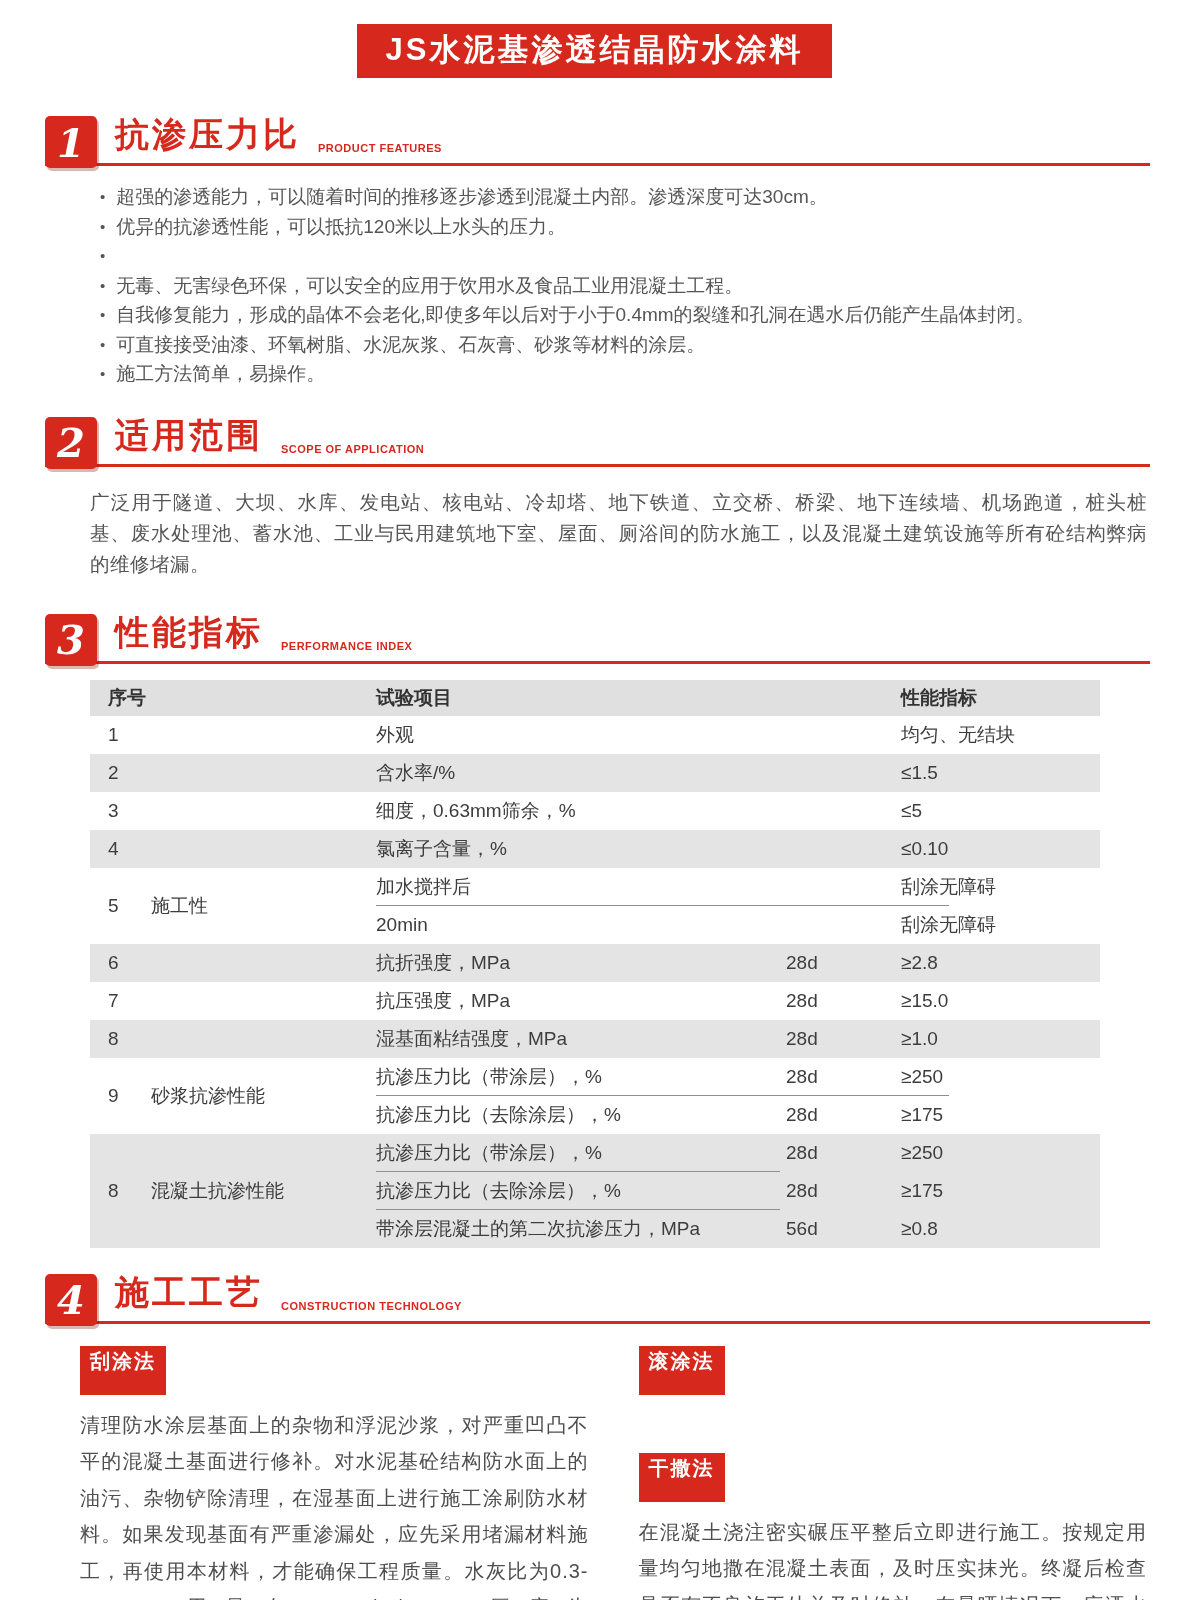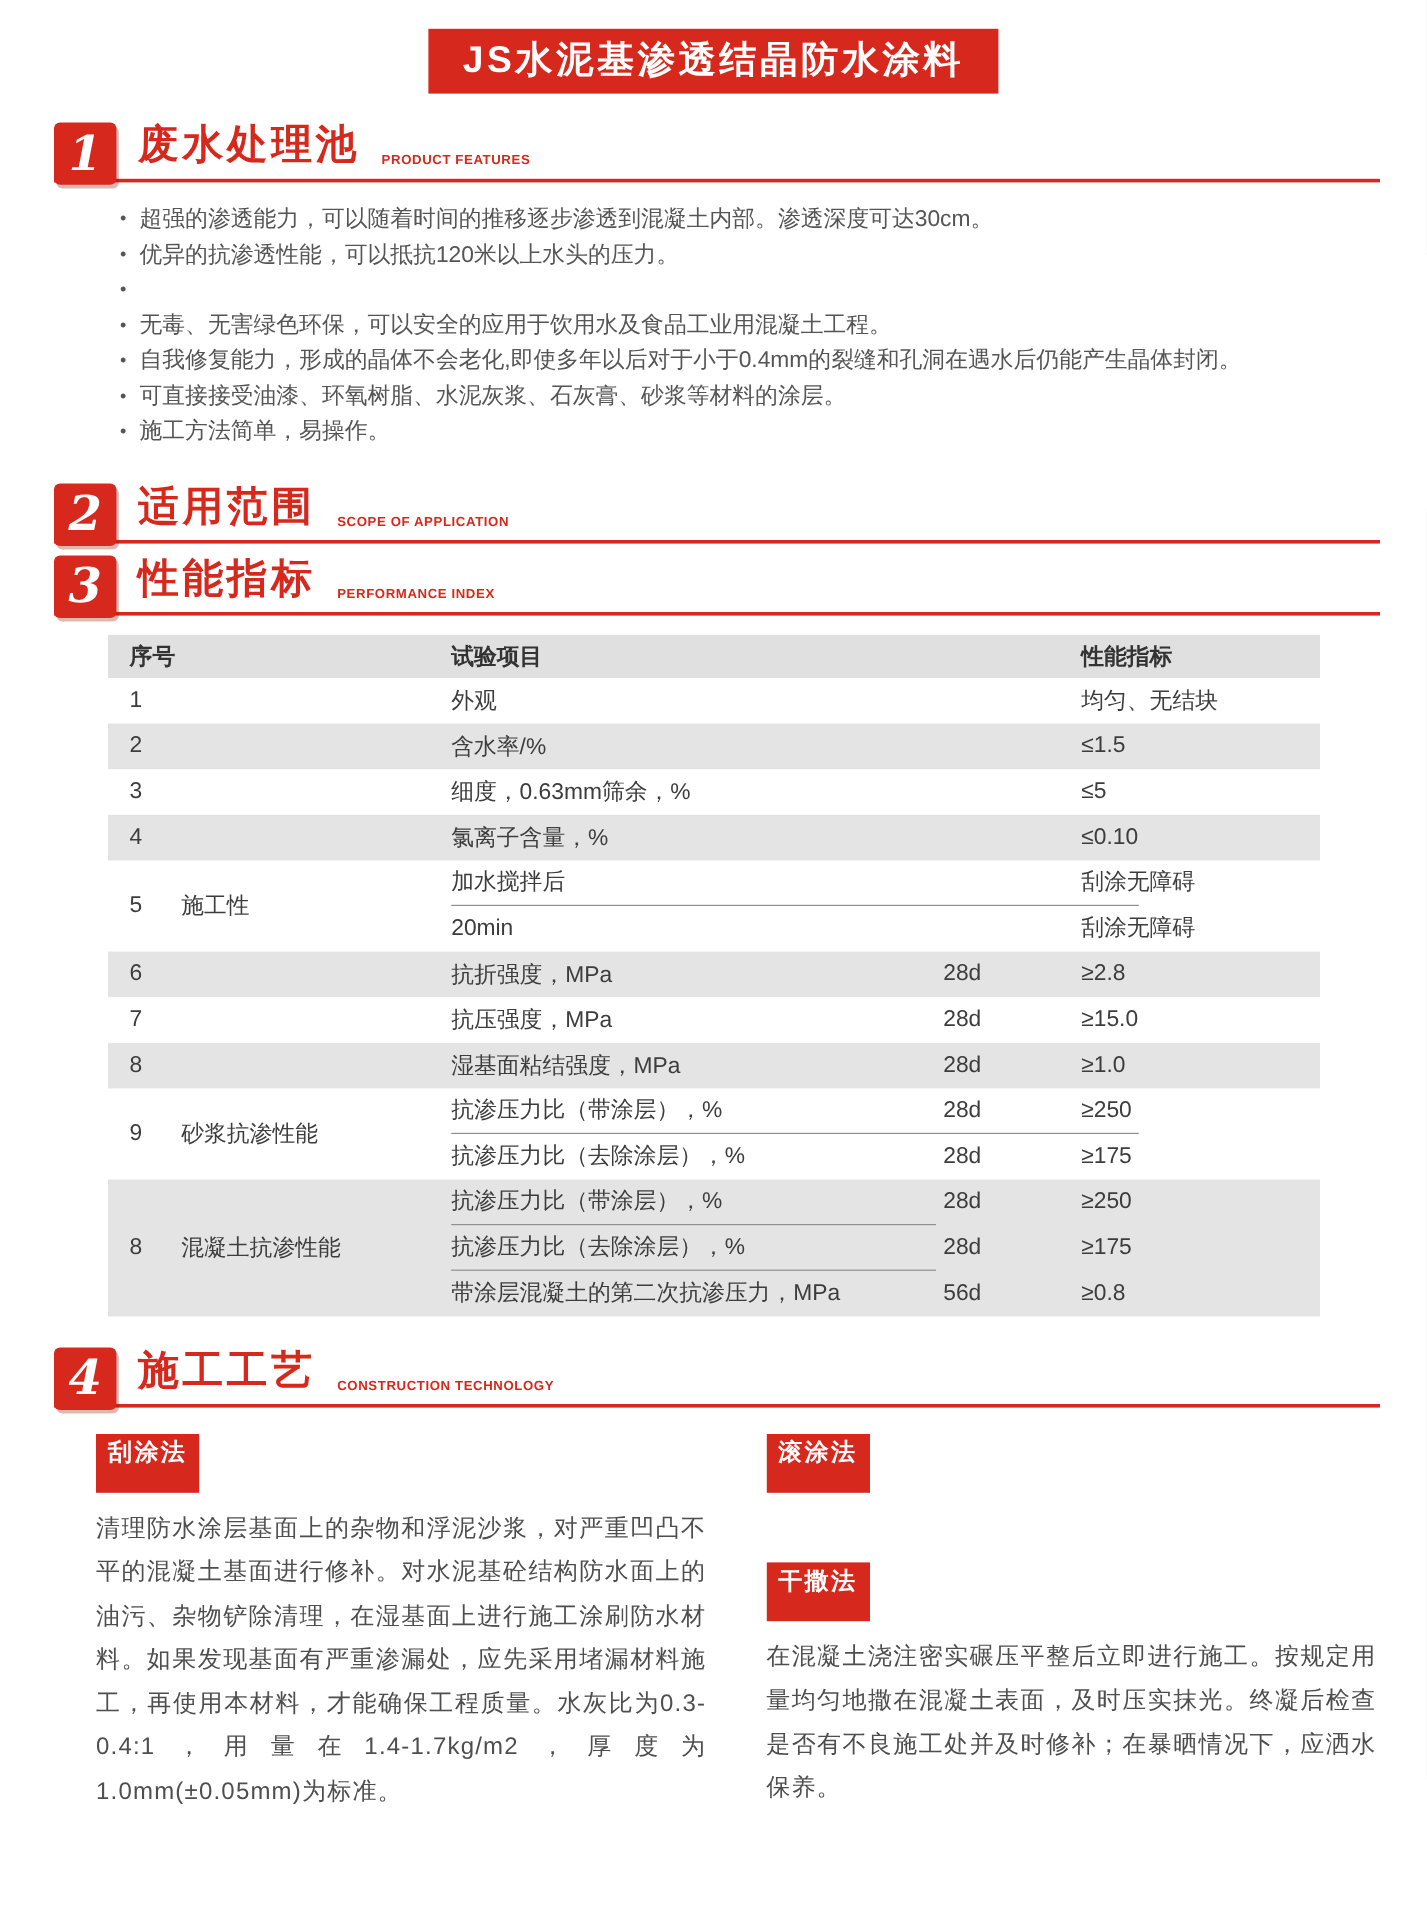--- a/index.html
+++ b/index.html
@@ -9,21 +9,21 @@
     --body:#555;
     --shade:#e4e4e4;
     --headshade:#e0e0e0;
   }
   *{margin:0;padding:0;box-sizing:border-box;}
   html,body{background:#f2f2f2;}
   body{font-family:"Liberation Sans","DejaVu Sans",sans-serif;}
   .page{width:1189px;height:1600px;margin:0 auto;background:#fff;overflow:hidden;position:relative;}
 
   
-  .banner{display:block;width:fit-content;margin:24px auto 20px;background:var(--red);
+  .banner{display:block;width:fit-content;margin:24px auto 34px;background:var(--red);
     color:#fff;font-size:31px;font-weight:bold;letter-spacing:3px;padding:5px 29px 7px;}
 
   
   .sec-header{display:flex;align-items:flex-end;gap:18px;border-bottom:3px solid var(--red);
     margin:0 39px 0 45px;}
   .sec-num{width:52px;height:52px;background:var(--red);color:#fff;font-size:40px;
     font-style:italic;font-weight:bold;font-family:"DejaVu Serif",serif;
     display:flex;align-items:center;justify-content:center;border-radius:5px;
     margin-bottom:-5px;box-shadow:2px 3px 0 rgba(140,20,10,.30);}
   .sec-title-zh{color:var(--red);font-size:34px;font-weight:bold;letter-spacing:3px;padding-bottom:5px;}
@@ -68,21 +68,21 @@
 </style>
 </head>
 <body>
 
 <div class="page">
 
   <div class="banner">JS水泥基渗透结晶防水涂料</div>
 
   <div class="sec-header sec-gap-s1">
     <div class="sec-num">1</div>
-    <div class="sec-title-zh">废水处理池</div>
+    <div class="sec-title-zh">抗渗压力比</div>
     <div class="sec-title-en">PRODUCT FEATURES</div>
   </div>
   <ul class="features">
     <li>
         <span class="dot">•</span>
         <span>超强的渗透能力，可以随着时间的推移逐步渗透到混凝土内部。渗透深度可达30cm。</span>
       </li>
     <li>
         <span class="dot">•</span>
         <span>优异的抗渗透性能，可以抵抗120米以上水头的压力。</span>
@@ -106,20 +106,21 @@
         <span class="dot">•</span>
         <span>施工方法简单，易操作。</span>
       </li>
   </ul>
 
   <div class="sec-header sec-gap">
     <div class="sec-num">2</div>
     <div class="sec-title-zh">适用范围</div>
     <div class="sec-title-en">SCOPE OF APPLICATION</div>
   </div>
+  <p class="scope-text">广泛用于隧道、大坝、水库、发电站、核电站、冷却塔、地下铁道、立交桥、桥梁、地下连续墙、机场跑道，桩头桩基、废水处理池、蓄水池、工业与民用建筑地下室、屋面、厕浴间的防水施工，以及混凝土建筑设施等所有砼结构弊病的维修堵漏。</p>
 
   <div class="sec-header sec-gap">
     <div class="sec-num">3</div>
     <div class="sec-title-zh">性能指标</div>
     <div class="sec-title-en">PERFORMANCE INDEX</div>
   </div>
 
   <table class="perf-table">
     <colgroup>
         <col class="w-no">

